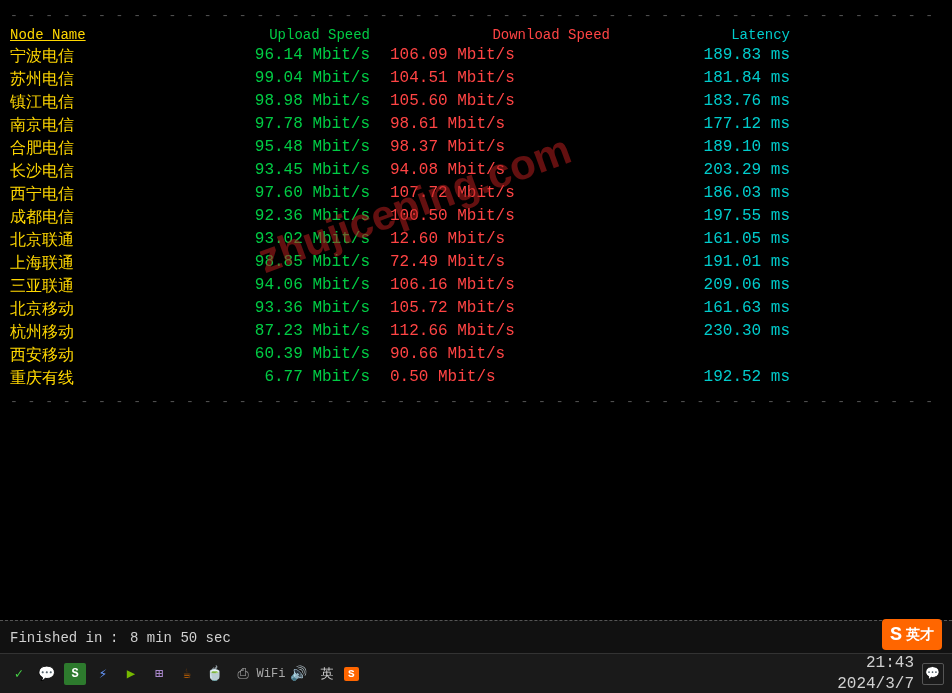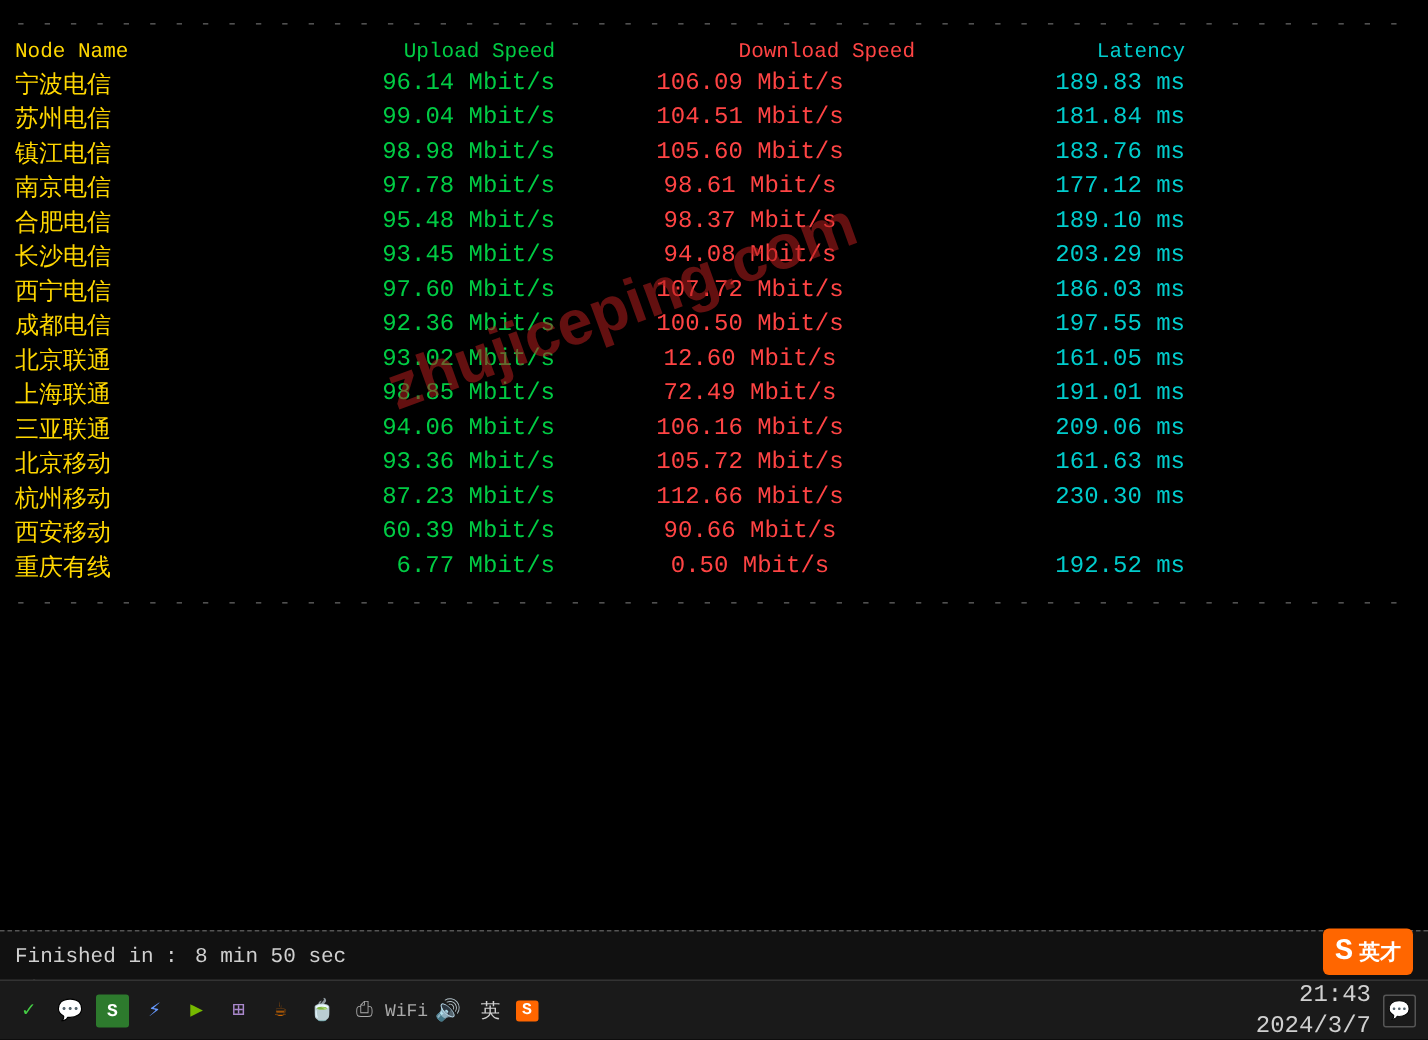--- a/index.html
+++ b/index.html
@@ -28,34 +28,34 @@
       overflow: hidden;
     }
 
     .table-header {
       color: #e0e0e0;
       font-size: 14px;
       padding: 4px 0 2px 0;
       display: flex;
     }
 
-    .table-header .col-node { width: 140px; }
+    .table-header .col-node { width: 140px; text-decoration: underline; }
     .table-header .col-upload { width: 240px; padding-right: 20px; }
     .table-header .col-download { width: 240px; text-align: right; padding-right: 20px; }
     .table-header .col-latency { width: 160px; text-align: right; }
 
     .table-row-data {
       display: flex;
       padding: 1px 0;
       font-size: 16px;
     }
 
     .col-node { width: 140px; color: #ffd700; }
     .col-upload { width: 240px; text-align: right; padding-right: 20px; color: #00cc44; }
-    .col-download { width: 240px; text-align: center; padding-right: 20px; color: #ff4444; }
+    .col-download { width: 240px; text-align: left; padding-right: 20px; color: #ff4444; }
     .col-latency { width: 160px; text-align: right; color: #00cccc; }
 
     .watermark {
       position: absolute;
       top: 180px;
       left: 250px;
       color: rgba(180, 30, 30, 0.55);
       font-size: 42px;
       font-weight: bold;
       transform: rotate(-20deg);

